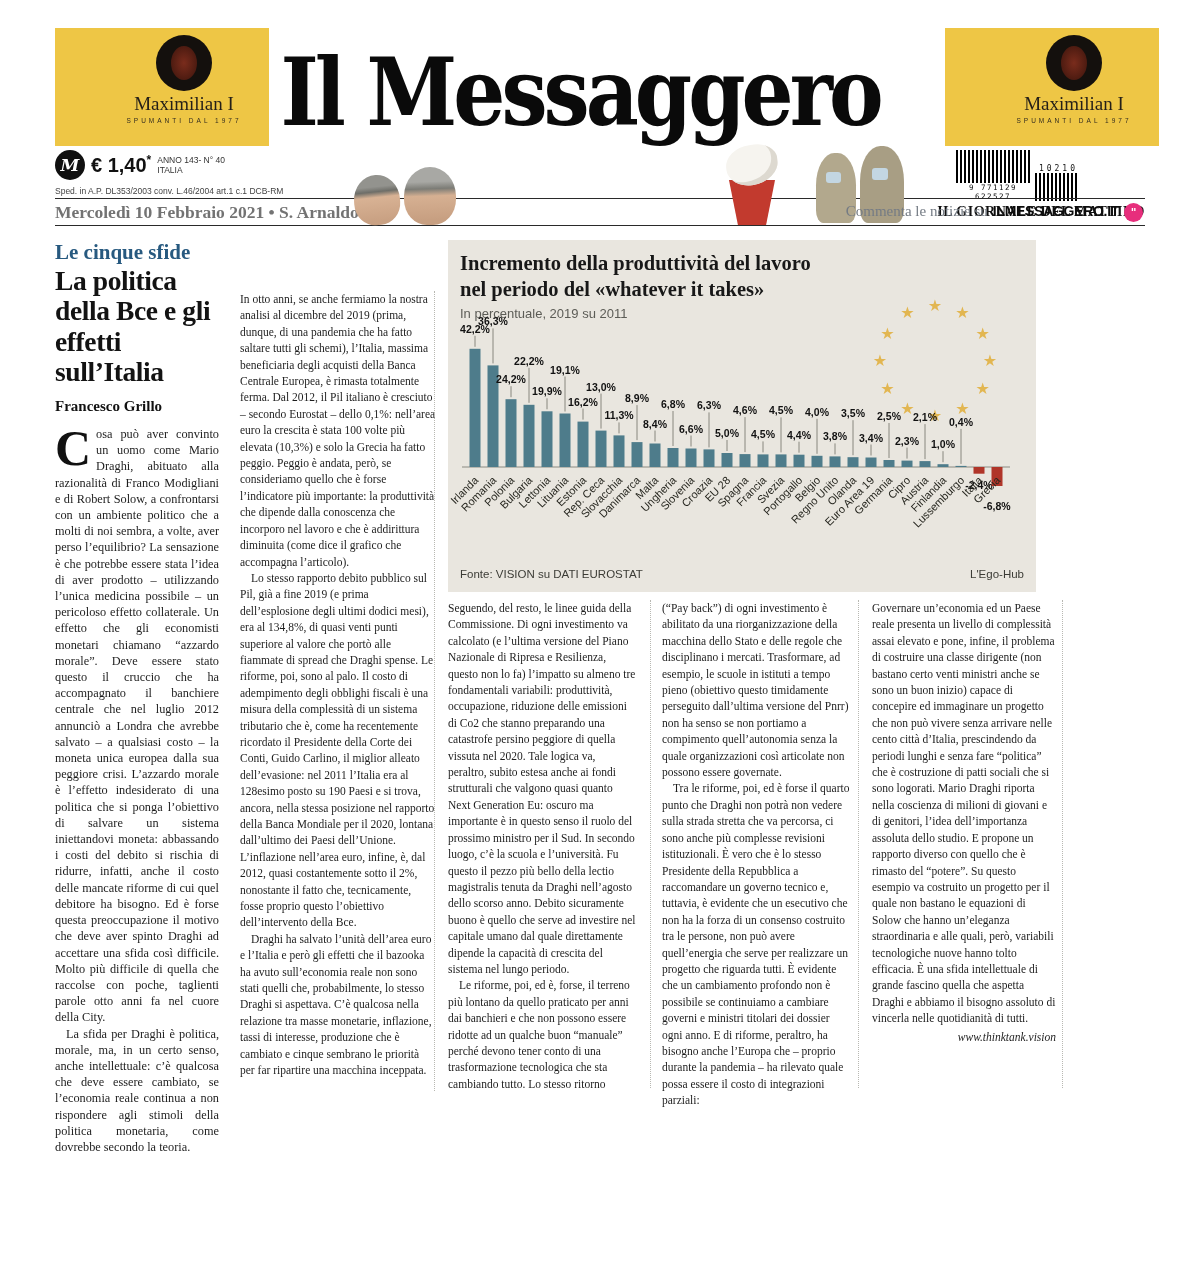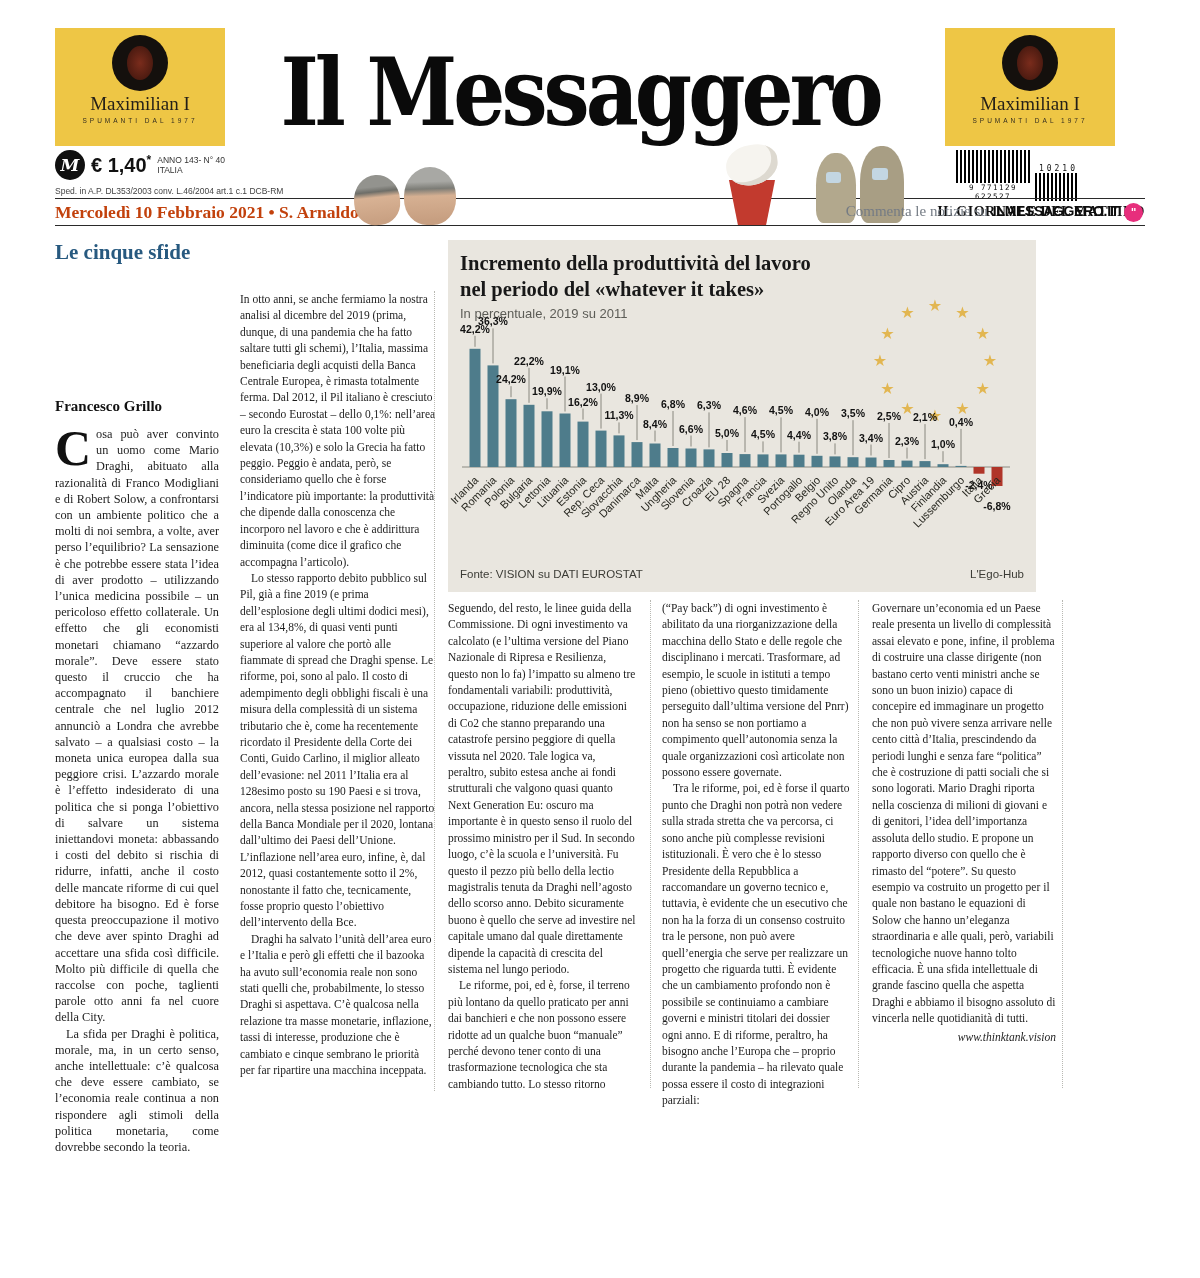--- a/index.html
+++ b/index.html
@@ -1,20 +1,20 @@
 <!DOCTYPE html>
 <html><head>
 <meta charset="utf-8">
 <style>
   html,body{margin:0;padding:0;background:#fff;}
   .page{position:relative;width:1200px;height:1278px;background:#fff;overflow:hidden;
         font-family:"Liberation Serif",serif;color:#1b1b1b;}
 
   
-  .ad{position:absolute;width:170px;height:118px;background:#eec645;text-align:center;}
+  .ad{position:absolute;width:170px;height:118px;background:#eec645;text-align:center;padding-left:44px;}
   .ad-left{left:55px;top:28px;} .ad-right{left:945px;top:28px;}
   .ad-logo{width:56px;height:56px;margin:7px auto 0;background:#14100d;border-radius:50%;
            display:flex;align-items:center;justify-content:center;}
   .ad-logo-inner{width:26px;height:34px;background:radial-gradient(#7a2c1c,#3a140c);border-radius:50%;}
   .ad-name{font-size:19px;color:#241f18;margin-top:2px;}
   .ad-sub{font-family:"Liberation Sans",sans-serif;font-size:6.5px;letter-spacing:3px;color:#332c1f;margin-top:2px;}
 
   
   .masthead{position:absolute;left:235px;top:18px;width:690px;height:132px;line-height:130px;
             text-align:center;font-family:"DejaVu Serif",serif;font-weight:bold;font-size:82px;
@@ -35,21 +35,21 @@
   .bars{height:33px;background:repeating-linear-gradient(90deg,#000 0 2px,#fff 2px 4px);}
   .bars.small{height:28px;}
   .bc-digits{font:7.5px "DejaVu Sans Mono",monospace;color:#111;letter-spacing:1.5px;text-align:center;}
   .bc-right{width:43px;}
   .bc-issue{font:8px "DejaVu Sans Mono",monospace;letter-spacing:3px;text-align:right;color:#111;}
 
   
   .date-strip{position:absolute;left:55px;top:198px;width:1090px;height:26px;
               border-top:1px solid #2a2a2a;border-bottom:1px solid #2a2a2a;
               display:flex;align-items:center;}
-  .date-left{font:bold 17.5px "Liberation Serif",serif;color:#c2410c;}
+  .date-left{font:bold 17.5px "Liberation Serif",serif;color:#737373;}
   .strip-center{position:absolute;left:0;right:0;text-align:right;
                 font:bold 14px "Liberation Serif",serif;letter-spacing:0.5px;color:#111;}
   .strip-right{position:absolute;right:2px;display:flex;gap:5px;z-index:4;background:rgba(255,255,255,.0);}
   .promo-gray{font:15px "Liberation Serif",serif;color:#747b84;}
   .promo-site{font:bold 14px "Liberation Sans",sans-serif;letter-spacing:-0.3px;color:#0c0c0c;}
   .promo-bubble{width:19px;height:19px;border-radius:50%;background:#e72e7c;color:#fff;
                 display:flex;align-items:center;justify-content:center;
                 font:bold 11px "DejaVu Serif",serif;}
 
   
@@ -165,20 +165,21 @@
       <div class="cup-cream"></div>
   </div>
   <div class="photo soldiers">
     <div class="soldier s1"></div>
       <div class="soldier s2"></div>
     <div class="mask m1"></div>
       <div class="mask m2"></div>
   </div>
 
   <div class="kicker">Le cinque sfide</div>
+  <h1 class="headline" style="margin:0;">La politica della Bce e gli effetti sull’Italia</h1>
   <div class="byline">Francesco Grillo</div>
 
   <div class="col col1">
     <p><span class="dropcap">C</span><span>osa può aver convinto un uomo come Mario Draghi, abituato alla razionalità di Franco Modigliani e di Robert Solow, a confrontarsi con un ambiente politico che a molti di noi sembra, a volte, aver perso l’equilibrio? La sensazione è che potrebbe essere stata l’idea di aver prodotto – utilizzando l’unica medicina possibile – un pericoloso effetto collaterale. Un effetto che gli economisti monetari chiamano “azzardo morale”. Deve essere stato questo il cruccio che ha accompagnato il banchiere centrale che nel luglio 2012 annunciò a Londra che avrebbe salvato – a qualsiasi costo – la moneta unica europea dalla sua peggiore crisi. L’azzardo morale è l’effetto indesiderato di una politica che si ponga l’obiettivo di salvare un sistema iniettandovi moneta: abbassando i costi del debito si rischia di ridurre, infatti, anche il costo delle mancate riforme di cui quel debitore ha bisogno. Ed è forse questa preoccupazione il motivo che deve aver spinto Draghi ad accettare una sfida così difficile. Molto più difficile di quella che raccolse con poche, taglienti parole otto anni fa nel cuore della City.</span></p>
     <p>La sfida per Draghi è politica, morale, ma, in un certo senso, anche intellettuale: c’è qualcosa che deve essere cambiato, se l’economia reale continua a non rispondere agli stimoli della politica monetaria, come dovrebbe secondo la teoria.</p>
   </div>
 
   <div class="col col2">
     <p>In otto anni, se anche fermiamo la nostra analisi al dicembre del 2019 (prima, dunque, di una pandemia che ha fatto saltare tutti gli schemi), l’Italia, massima beneficiaria degli acquisti della Banca Centrale Europea, è rimasta totalmente ferma. Dal 2012, il Pil italiano è cresciuto – secondo Eurostat – dello 0,1%: nell’area euro la crescita è stata 100 volte più elevata (10,3%) e solo la Grecia ha fatto peggio. Peggio è andata, però, se consideriamo quello che è forse l’indicatore più importante: la produttività che dipende dalla conoscenza che incorporo nel lavoro e che è addirittura diminuita (come dice il grafico che accompagna l’articolo).</p>
     <p>Lo stesso rapporto debito pubblico sul Pil, già a fine 2019 (e prima dell’esplosione degli ultimi dodici mesi), era al 134,8%, di quasi venti punti superiore al valore che portò alle fiammate di spread che Draghi spense. Le riforme, poi, sono al palo. Il costo di adempimento degli obblighi fiscali è una misura della complessità di un sistema tributario che è, come ha recentemente ricordato il Presidente della Corte dei Conti, Guido Carlino, il miglior alleato dell’evasione: nel 2011 l’Italia era al 128esimo posto su 190 Paesi e si trova, ancora, nella stessa posizione nel rapporto della Banca Mondiale per il 2020, lontana dall’ultimo dei Paesi dell’Unione. L’inflazione nell’area euro, infine, è, dal 2012, quasi costantemente sotto il 2%, nonostante il fatto che, tecnicamente, fosse proprio questo l’obiettivo dell’intervento della Bce.</p>

